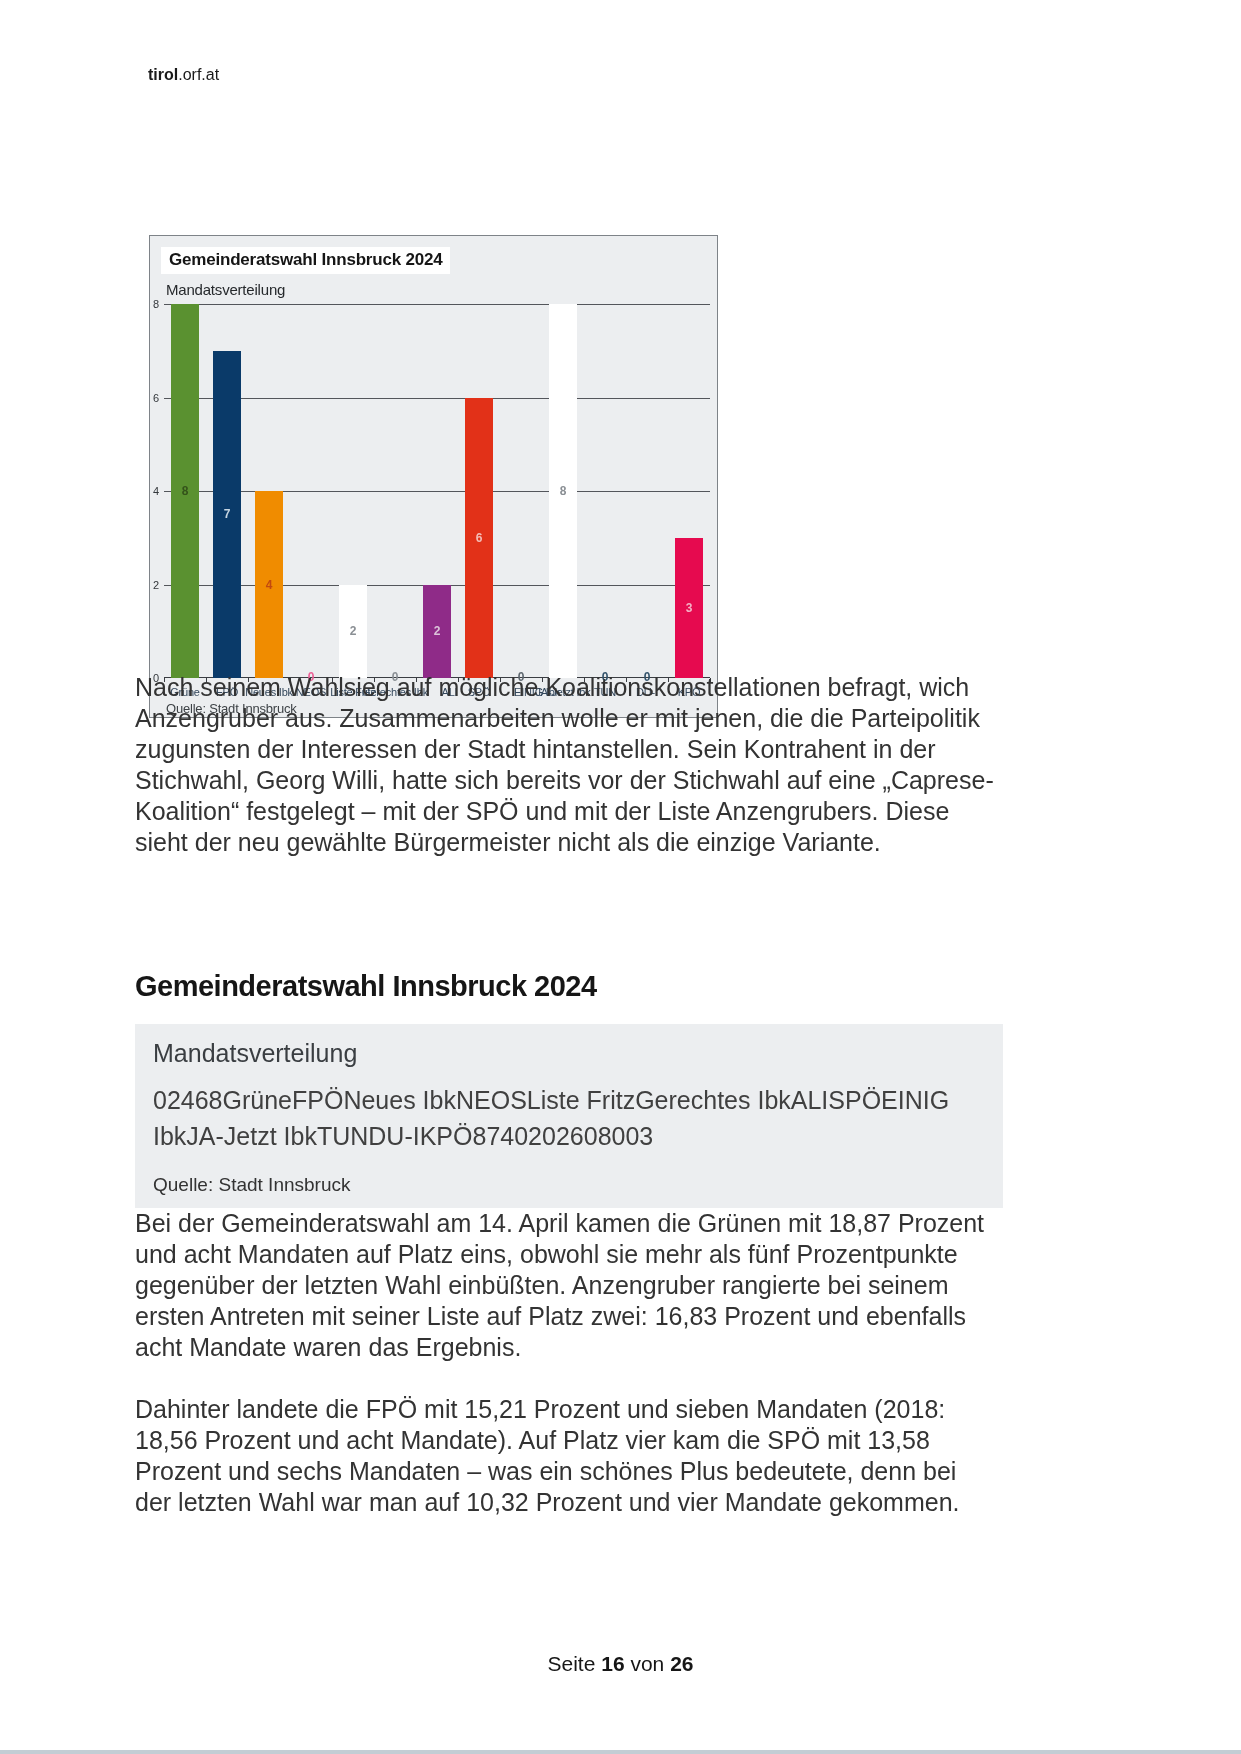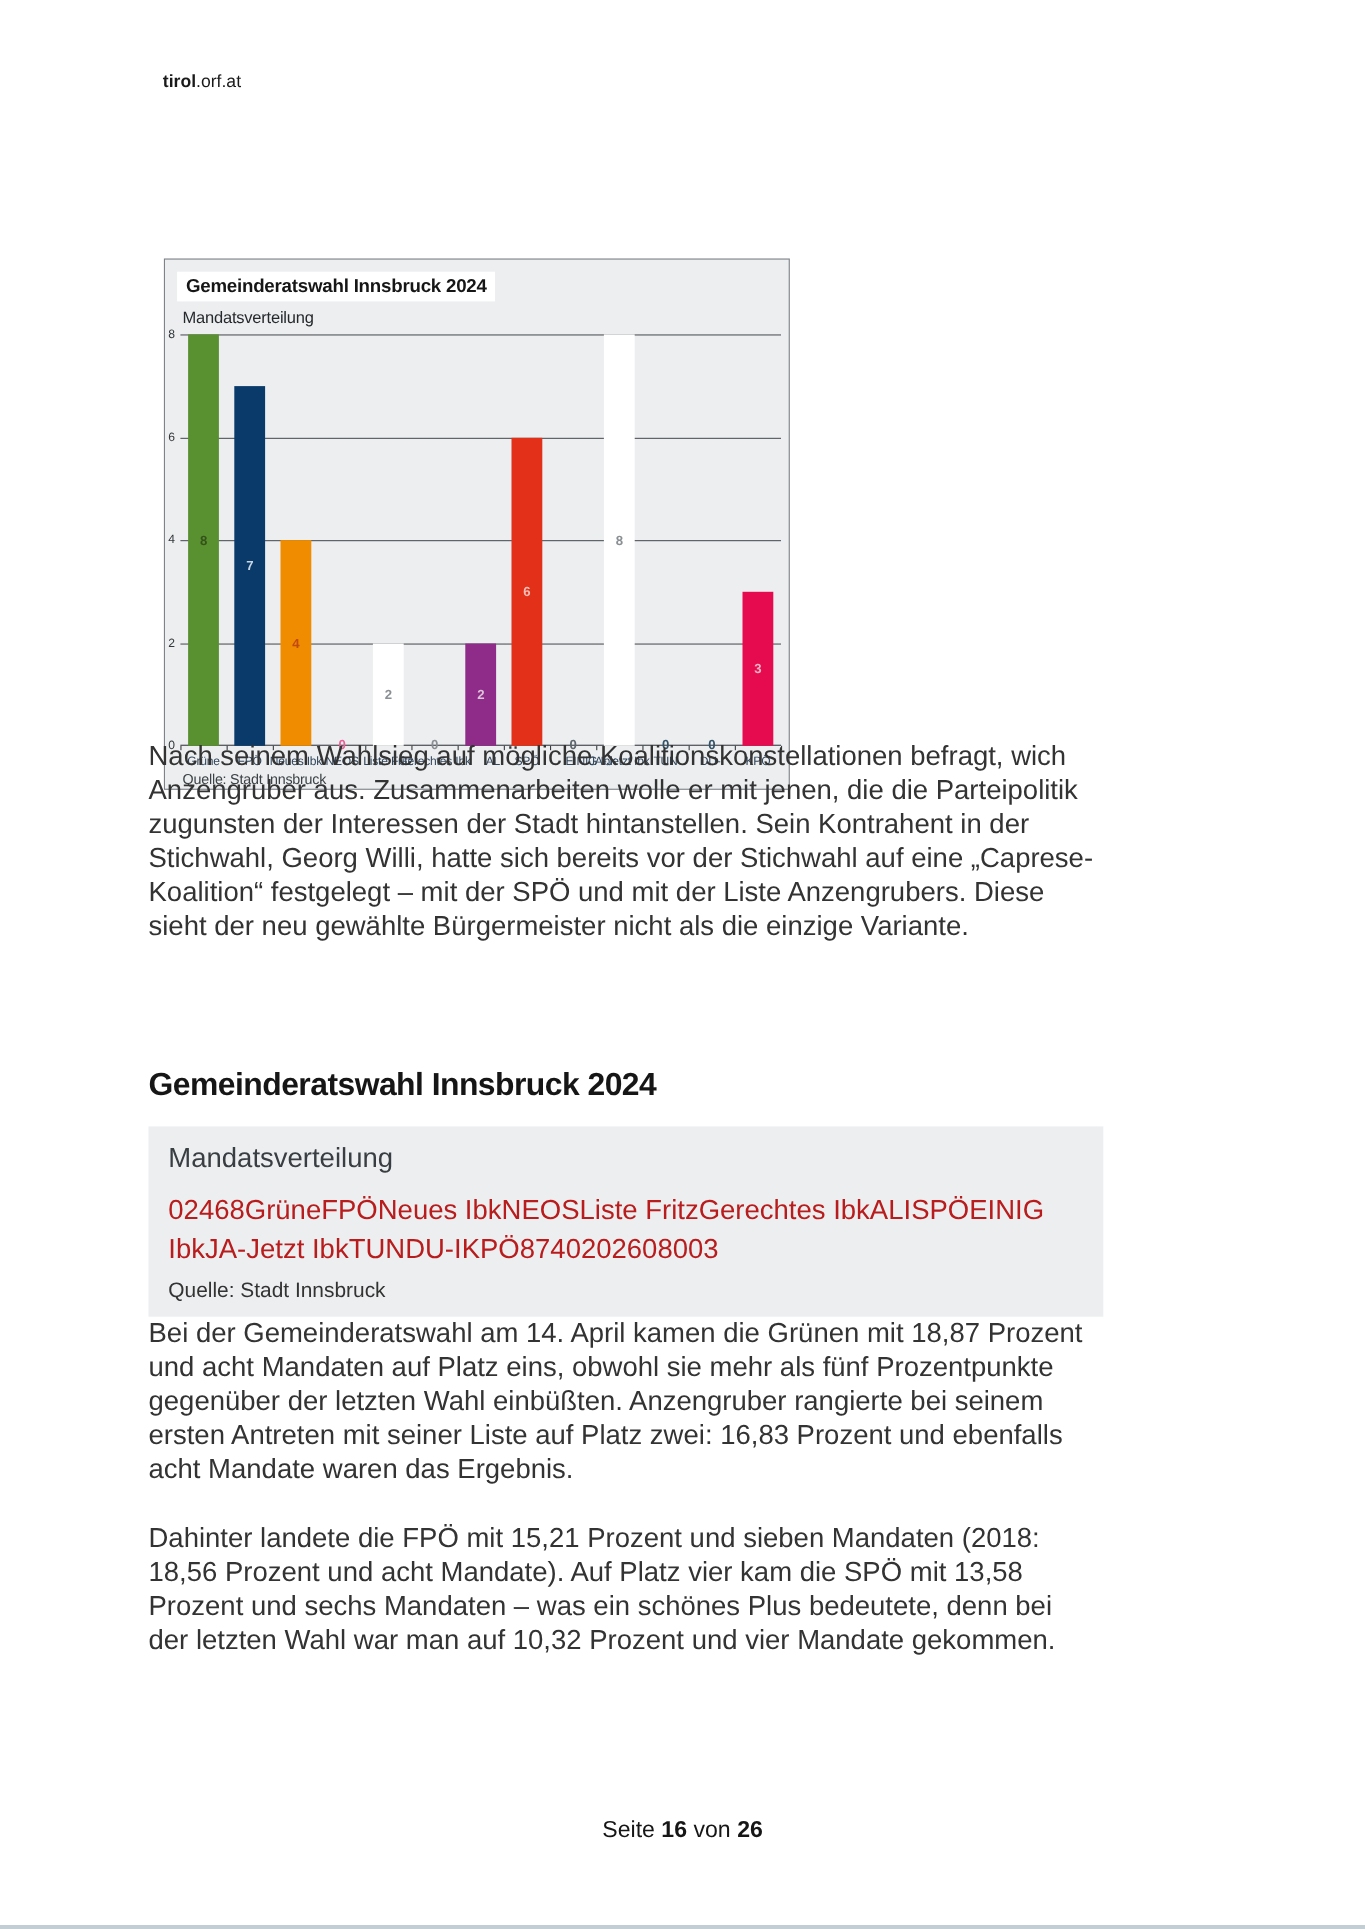--- a/index.html
+++ b/index.html
@@ -48,21 +48,21 @@
   .article p { margin:0 16px 31px 0; }
   .art-heading {
     font-size:29px; line-height:33px; font-weight:700; color:#161616;
     letter-spacing:-0.5px; margin:112px 0 21px 0;
   }
   .figure-block {
     background:#eceef0; box-sizing:border-box; width:868px;
     padding:14px 18px 12px 18px;
   }
   .fig-title { font-size:25px; line-height:30px; color:#3a3e42; margin-bottom:14px; }
-  .fig-body  { font-size:25px; line-height:36px; color:#b91c1c; margin-bottom:9px; }
+  .fig-body  { font-size:25px; line-height:36px; color:#404040; margin-bottom:20px; }
   .fig-source{ font-size:19px; line-height:22px; color:#333; }
   .caption { font-size:20px; line-height:24px; margin:7px 0 28px 0; color:#222; }
 
   
   .page-footer { position:absolute; left:0; right:0; top:1652px; text-align:center; font-size:21px; color:#161616; }
   .page-footer b { font-weight:700; }
 
   .bottom-edge { position:absolute; left:0; right:0; bottom:0; height:4px; background:#c3cdd4; }
 </style>
 </head>

